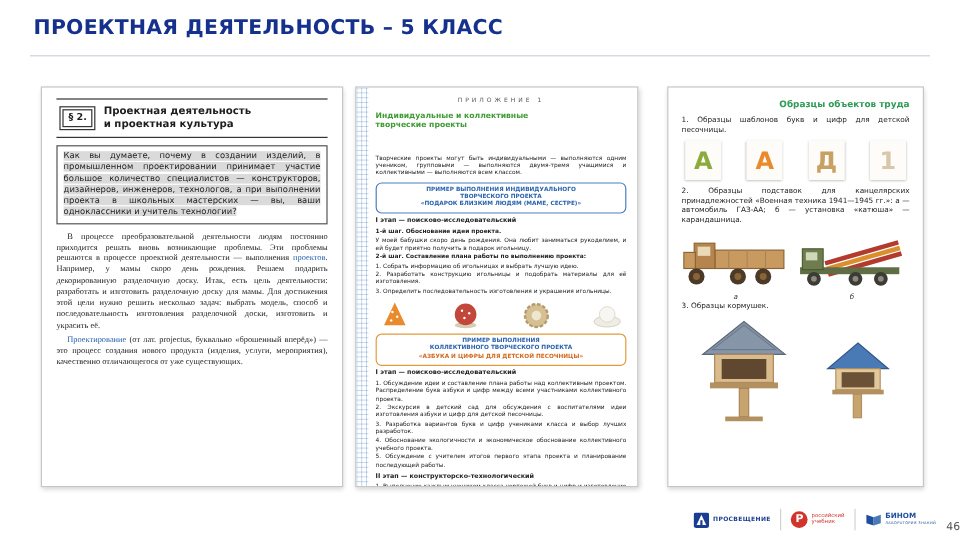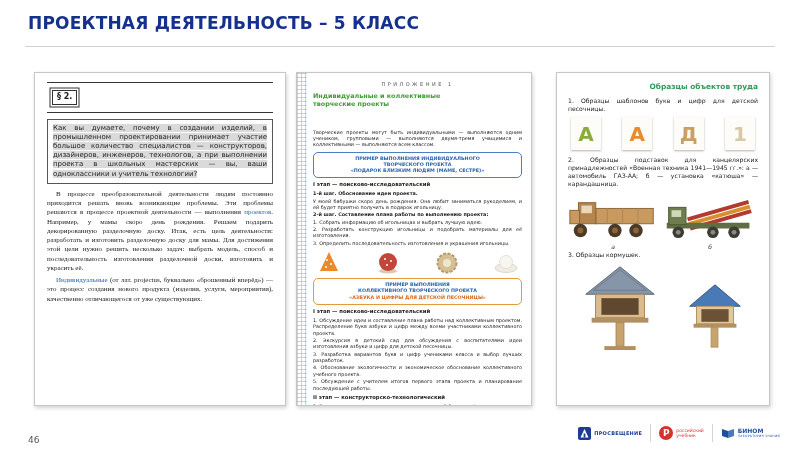--- a/index.html
+++ b/index.html
@@ -65,21 +65,21 @@
     width:30px; height:33px; background:#fdfcf8; box-shadow:0 1px 2px rgba(0,0,0,.3);
     display:flex; align-items:center; justify-content:center; font-weight:bold; font-size:20px;
   }
   .lc0{ color:#8bab3c; } .lc1{ color:#e98b2d; } .lc2{ color:#c9a063; } .lc3{ color:#d8c7a8; }
   .trucks-row{ display:flex; justify-content:space-between; align-items:flex-end; margin:3px 0 0; }
   .truck-wrap{ text-align:center; }
   .truck-label{ font-style:italic; font-size:6px; color:#333; }
   .feeders-row{ display:flex; justify-content:space-around; align-items:flex-end; margin-top:3px; }
 
   
-  .page-num{ position:absolute; left:0; right:0; bottom:5px; text-align:left; font-size:9px; color:#555;margin-left:28px; }
+  .page-num{ position:absolute; left:0; right:0; bottom:5px; text-align:right; font-size:9px; color:#555; }
   .logos{ position:absolute; right:20px; bottom:5px; display:flex; align-items:center; gap:8px; height:24px; }
   .logo{ display:flex; align-items:center; gap:3px; }
   .logo-sep{ width:1px; height:18px; background:#d2d2d2; }
   .logo-pros-text{ font-size:5px; font-weight:bold; color:#1b3d91; letter-spacing:.3px; }
   .logo-ru-badge{
     width:14px; height:14px; border-radius:50%; background:#d0342c; color:#fff;
     font-size:9px; font-weight:bold; display:flex; align-items:center; justify-content:center;
   }
   .logo-ru-text{ font-size:4.5px; color:#d0342c; line-height:1.15; text-align:left; }
   .logo-binom-text{ font-size:6px; font-weight:bold; color:#1f4e9c; line-height:1; }
@@ -88,26 +88,30 @@
 </head>
 <body>
 
 <div class="slide-title">ПРОЕКТНАЯ ДЕЯТЕЛЬНОСТЬ – 5 КЛАСС</div>
 <div class="header-rule"></div>
 
 <div class="page page-left">
   <div class="lp-inner">
     <div class="lp-header">
       <span class="lp-section-box">§ 2.</span>
+      <div class="lp-title">
+        <div>Проектная деятельность</div>
+        <div>и проектная культура</div>
+      </div>
     </div>
     <div class="lp-question">
       <span class="hl">Как вы думаете, почему в создании изделий, в промышленном проектировании принимает участие большое количество специалистов — конструкторов, дизайнеров, инженеров, технологов, а при выполнении проекта в школьных мастерских — вы, ваши одноклассники и учитель технологии?</span>
     </div>
     <p class="lp-para"><span>В процессе преобразовательной деятельности людям постоянно приходится решать вновь возникающие проблемы. Эти проблемы решаются в процессе проектной деятельности — выполнения </span><span class="term">проектов</span><span>. Например, у мамы скоро день рождения. Решаем подарить декорированную разделочную доску. Итак, есть цель деятельности: разработать и изготовить разделочную доску для мамы. Для достижения этой цели нужно решить несколько задач: выбрать модель, способ и последовательность изготовления разделочной доски, изготовить и украсить её.</span></p>
-    <p class="lp-para"><span class="term">Индивидуальные</span><span> (от лат. projectus, буквально «брошенный вперёд») — это процесс создания нового продукта (изделия, услуги, мероприятия), качественно отличающегося от уже существующих.</span></p>
+    <p class="lp-para"><span class="term">Проектирование</span><span> (от лат. projectus, буквально «брошенный вперёд») — это процесс создания нового продукта (изделия, услуги, мероприятия), качественно отличающегося от уже существующих.</span></p>
   </div>
 </div>
 
 <div class="page page-mid">
   <div class="mp-grid"></div>
   <div class="mp-inner">
     <div class="mp-appendix">ПРИЛОЖЕНИЕ 1</div>
     <div class="mp-title">
       <div>Индивидуальные и коллективные</div>
       <div>творческие проекты</div>

